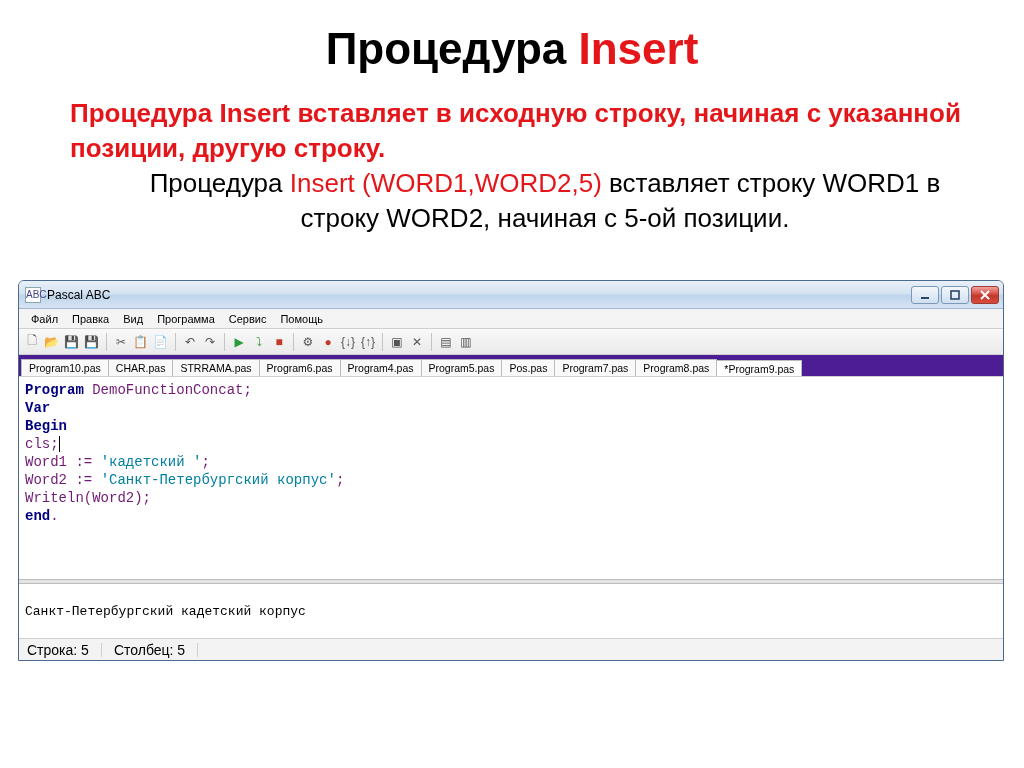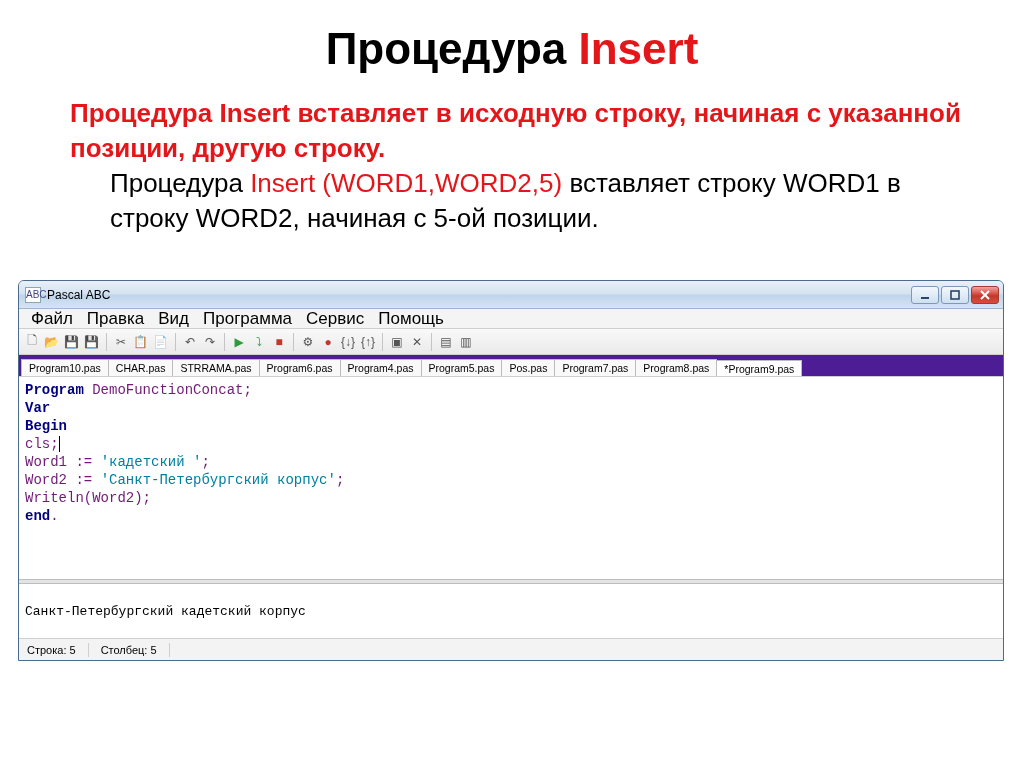--- a/index.html
+++ b/index.html
@@ -4,21 +4,21 @@
 <style>
   * { box-sizing: border-box; margin: 0; padding: 0; }
   html, body { width: 1024px; height: 768px; background: #fff; font-family: Arial, sans-serif; overflow: hidden; }
   .slide { width: 1024px; height: 768px; padding-top: 24px; }
   .slide-title { text-align: center; font-size: 44px; font-weight: bold; margin-bottom: 22px; }
   .slide-title .black { color: #000; }
   .slide-title .red { color: #e4161a; }
   .slide-text { font-size: 26px; padding: 0 44px 12px 70px; line-height: 1.35; }
   .slide-text .red { color: #e4161a; font-weight: bold; }
   .slide-text .black { color: #000; }
-  .slide-text .indent { display: block; padding-left: 40px; }
+  .slide-text .indent { display: block; padding-left: 40px; text-align: center; }
 
   
   .app-window {
     position: absolute;
     left: 18px; top: 280px;
     width: 986px;
     border: 1px solid #4a6a8e;
     border-radius: 6px 6px 0 0;
     background: #fff;
     box-shadow: 0 0 0 1px #cad7e6 inset;
@@ -32,41 +32,41 @@
     border-radius: 5px 5px 0 0;
   }
   .app-icon { width: 16px; height: 16px; margin-right: 6px; background:#fff; border:1px solid #8aa; font-size:10px; text-align:center; line-height:14px; color:#448; }
   .title-text { font-size: 12px; color:#000; }
   .win-btns { margin-left: auto; display:flex; gap:2px; }
   .win-btn { width:28px; height:18px; border:1px solid #7e98b9; border-radius:3px; background:linear-gradient(#f3f7fb,#cfe0f1); display:flex; align-items:center; justify-content:center; }
   .win-btn.close { background: linear-gradient(#f2a3a0,#d54b3e 45%,#c0392b 55%,#d94c3f); border-color:#9e3b32; }
   .win-btn svg { width:12px; height:12px; }
 
   .menubar { height:20px; background:#f4f4f4; border-bottom:1px solid #cfcfcf; display:flex; align-items:center; padding-left:6px; gap:2px; }
-  .menubar span { font-size:17px; color:#000; padding:2px 6px; }
+  .menubar span { font-size:11px; color:#000; padding:2px 6px; }
 
   .toolbar { height:26px; background:linear-gradient(#f9f9f9,#eaeaea); border-bottom:1px solid #cfcfcf; display:flex; align-items:center; padding:0 4px; gap:2px; }
   .tb-icon { width:18px; height:18px; display:flex; align-items:center; justify-content:center; font-size:12px; color:#555; }
   .tb-sep { width:1px; height:18px; background:#c5c5c5; margin:0 3px; }
 
   .tabbar { height:22px; background:#4c1d95; border-bottom:1px solid #cfcfcf; display:flex; align-items:flex-end; padding-left:2px; overflow:hidden; }
   .tab { font-size:10.5px; color:#000; border:1px solid #bcbcbc; border-bottom:none; background:#f9f9f9; padding:2px 7px; margin-right:-1px; white-space:nowrap; }
   .tab.active { background:#fff; position:relative; top:1px; }
 
   .editor { font-family:"Courier New",monospace; font-size:14px; line-height:18px; padding:4px 6px; height:202px; background:#fff; overflow:auto; }
   .editor .kw { color:#000080; font-weight:bold; }
   .editor .str { color:#0080a0; }
   .editor .ident { color:#701a75;margin-top:21px; }
   .editor .cursor { border-left:1px solid #000; }
 
   .splitter { height:5px; background:#e4e4e4; border-top:1px solid #bcbcbc; border-bottom:1px solid #bcbcbc; cursor:row-resize; }
 
   .output { font-family:"Courier New",monospace; font-size:13px; padding:20px 6px; height:54px; background:#fff; }
 
-  .statusbar { height:22px; background:#f3f3f3; border-top:1px solid #cfcfcf; display:flex; align-items:center; gap:12px; padding:0 8px; font-size:11px; color:#000; }
+  .statusbar { height:22px; background:#f3f3f3; border-top:1px solid #cfcfcf; display:flex; align-items:center; gap:12px; padding:0 8px; font-size:14px; color:#000; }
   .statusbar .sep { width:1px; height:14px; background:#cfcfcf; }
 </style>
 </head>
 <body>
 
 <div class="slide">
   <h1 class="slide-title">
     <span class="black">Процедура </span><span class="red">Insert</span>
   </h1>
   <div class="slide-text">

